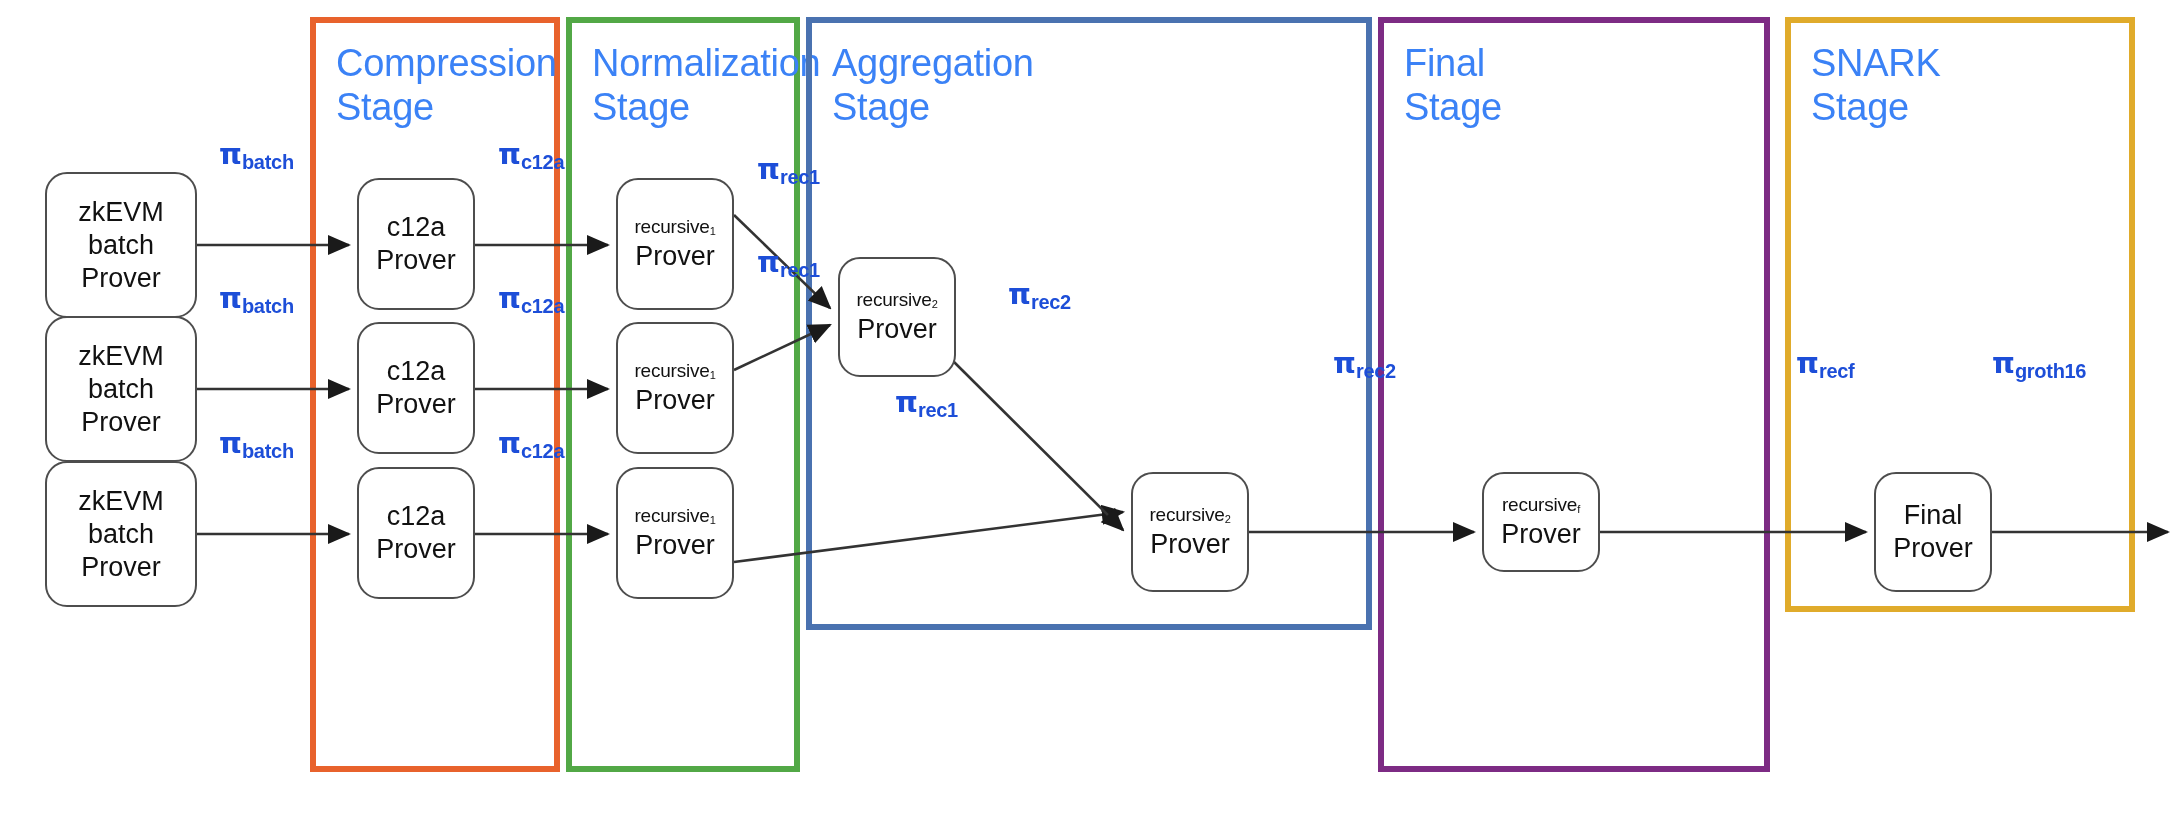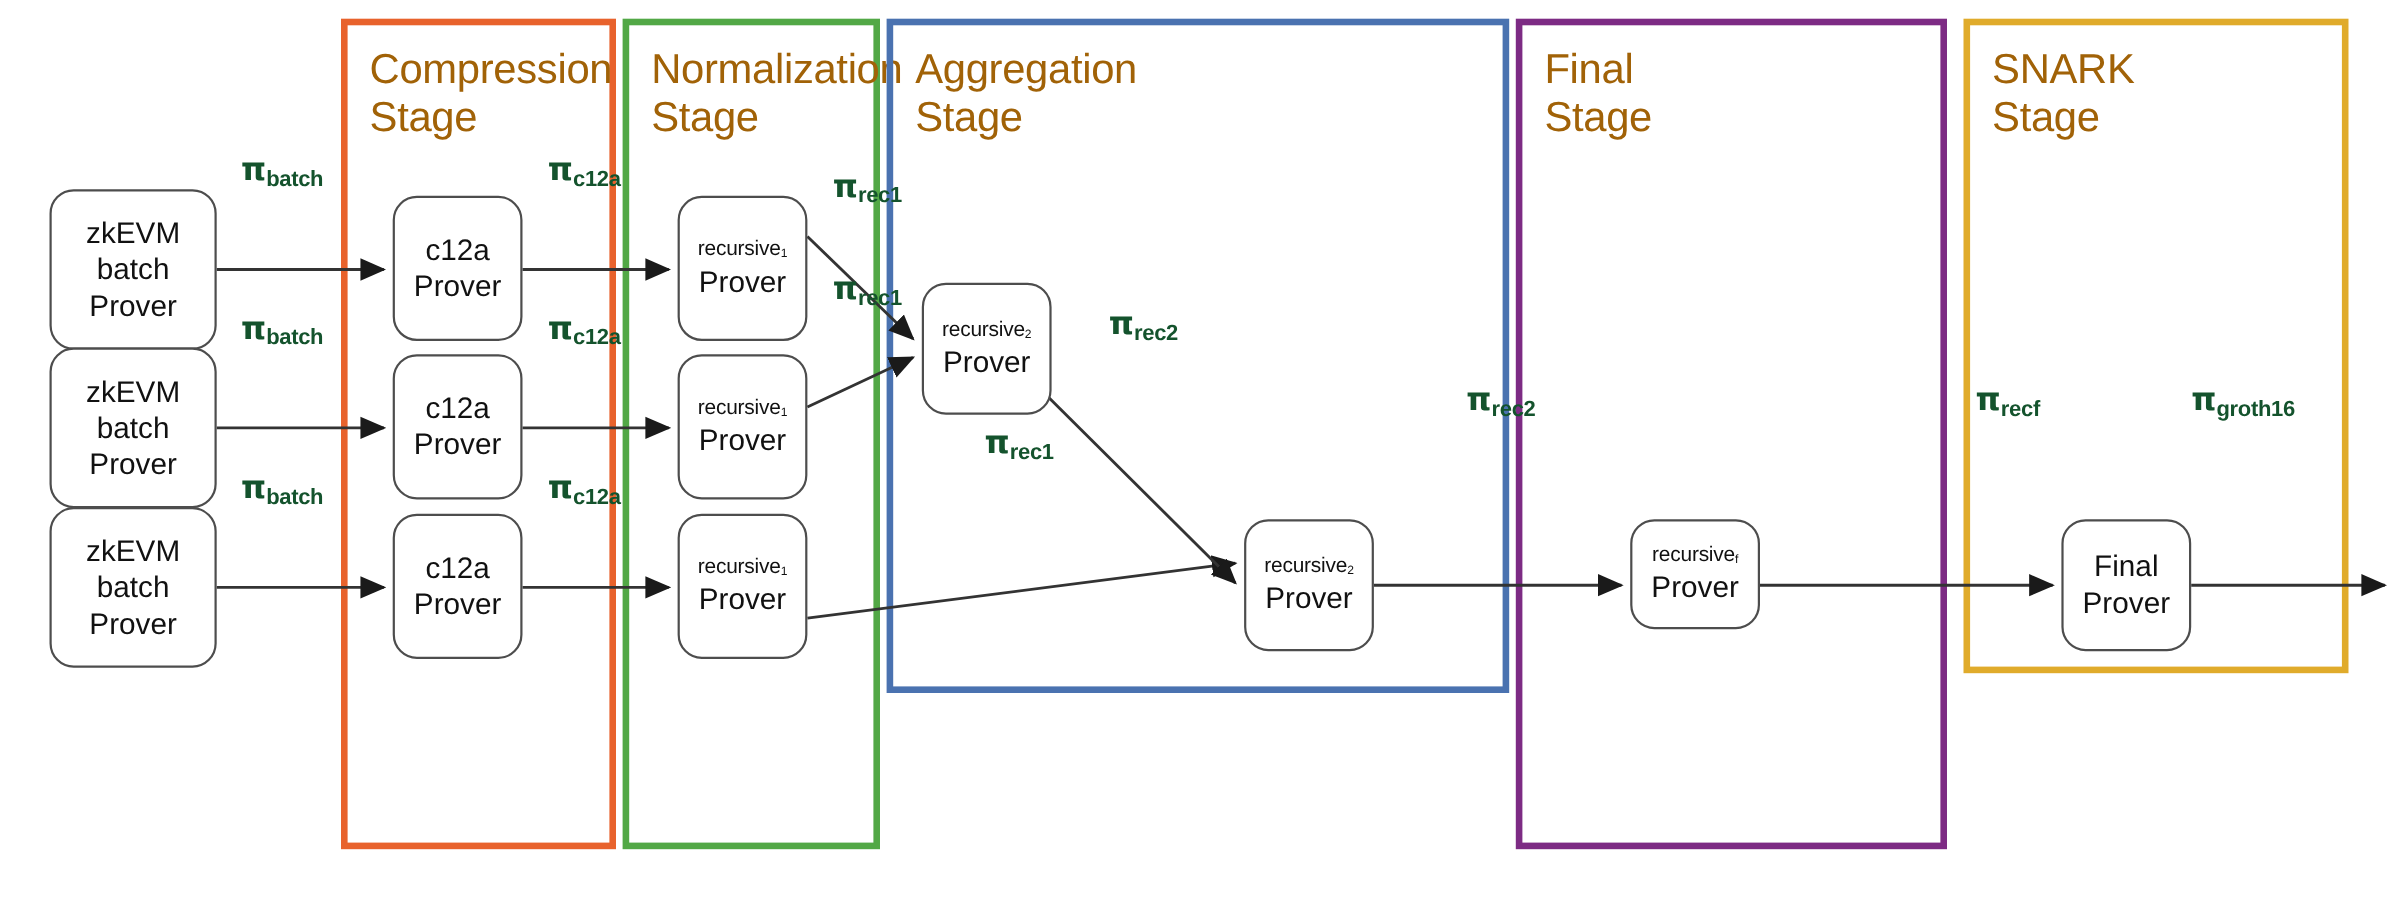--- a/index.html
+++ b/index.html
@@ -26,21 +26,21 @@
     border-width: 6px;
     border-style: solid;
     background: transparent;
   }
   .stage-title {
     position: absolute;
     top: 18px;
     left: 20px;
     font-size: 38px;
     line-height: 44px;
-    color: #a16207;
+    color: #3b82f6;
     white-space: pre-line;
     letter-spacing: -0.3px;
   }
   
   .node {
     position: absolute;
     box-sizing: border-box;
     border: 2.5px solid #4d4d4d;
     border-radius: 22px;
     background: #ffffff;
@@ -65,21 +65,21 @@
     font-size: 11px;
     vertical-align: baseline;
     position: relative;
     top: 2px;
   }
   
   .edge-label {
     position: absolute;
     font-size: 27px;
     line-height: 28px;
-    color: #14532d;
+    color: #1d4ed8;
     white-space: nowrap;
     font-weight: bold;
     text-align: right;
   }
   .edge-label .pi {
     font-family: "DejaVu Sans", sans-serif;
     font-weight: bold;
     font-size: 29px;
   }
   .edge-label sub {

